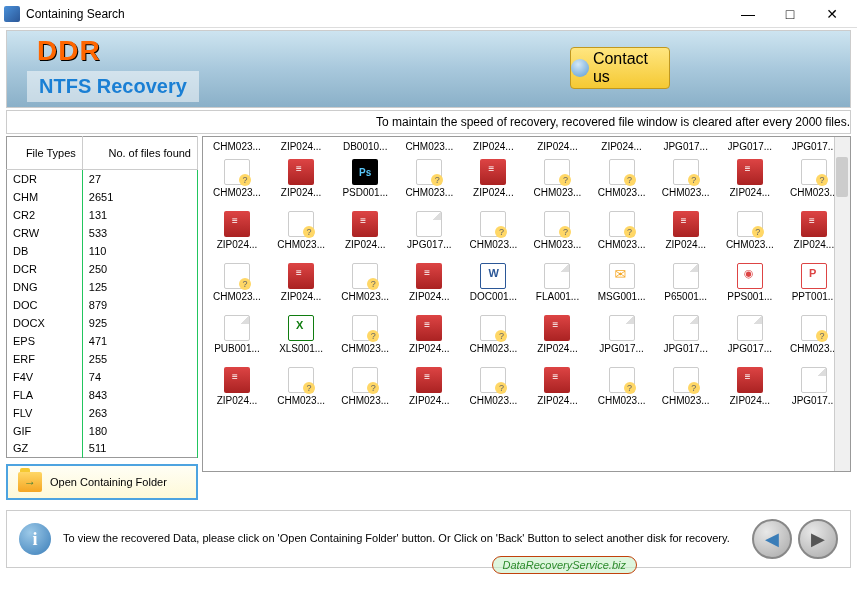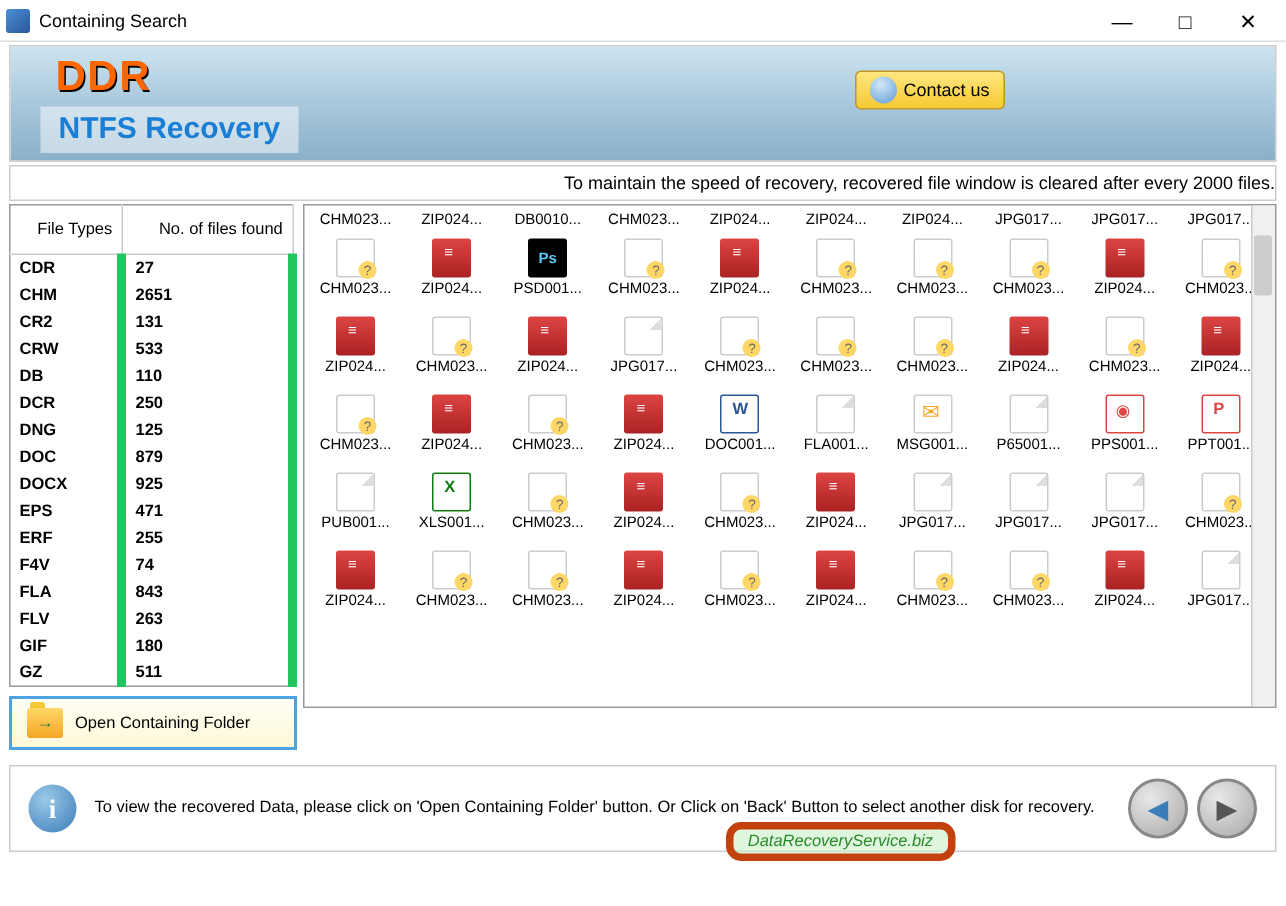--- a/index.html
+++ b/index.html
@@ -6,31 +6,31 @@
 body { background: #fff; width: 857px; height: 604px; overflow: hidden; }
 
 .titlebar { height: 28px; background: #fff; border-bottom: 1px solid #ddd; display: flex; align-items: center; padding: 0 4px; }
 .titlebar-icon { width: 16px; height: 16px; background: linear-gradient(135deg,#4a90d9,#2b5797); border-radius: 2px; margin-right: 6px; }
 .titlebar-title { font-size: 12px; flex: 1; }
 .titlebar-btn { width: 42px; height: 24px; display: flex; align-items: center; justify-content: center; font-size: 14px; }
 
 .header { height: 78px; background: linear-gradient(to bottom, #cde4f0 0%, #a8c8dc 50%, #8ab0c8 100%); border: 1px solid #ccc; margin: 2px 6px; position: relative; }
 .logo { position: absolute; top: 4px; left: 30px; font-size: 28px; font-weight: 900; color: #ff6600; letter-spacing: 1px; text-shadow: 1px 1px 0 #000; font-family: Arial Black, sans-serif; }
 .logo-sub { position: absolute; top: 40px; left: 20px; font-size: 20px; font-weight: 700; color: #1a7fd4; background: rgba(255,255,255,0.5); padding: 4px 12px; }
-.contact-btn { position: absolute; top: 16px; right: 180px; width: 100px; height: 26px; background: linear-gradient(to bottom,#ffe680,#f5c933); border: 1px solid #c09820; border-radius: 4px; display: flex; align-items: center; justify-content: center; gap: 4px; font-size: 12px; }
+.contact-btn { position: absolute; top: 16px; right: 180px; width: 100px; height: 42px; background: linear-gradient(to bottom,#ffe680,#f5c933); border: 1px solid #c09820; border-radius: 4px; display: flex; align-items: center; justify-content: center; gap: 4px; font-size: 16px; }
 .contact-icon { width: 18px; height: 18px; border-radius: 50%; background: radial-gradient(circle at 40% 30%, #d4e8f7, #5a9bd4); position: relative; }
 
 .info-strip { text-align: right; font-size: 12px; padding: 4px 0; margin: 2px 6px; border: 1px solid #ccc; }
 
 .main { display: flex; margin: 0 6px; gap: 4px; }
 
 .left-panel { width: 192px; }
 .file-table { width: 100%; border: 1px solid #999; font-size: 11px; border-collapse: collapse; }
 .file-table th { text-align: right; padding: 10px 6px; border-right: 1px solid #ccc; border-bottom: 1px solid #ccc; background: #fff; font-weight: 400; }
-.file-table td { padding: 1px 6px; border-right: 6px solid #22c55e; font-weight: bold; }
+.file-table td { padding: 1px 6px; border-right: 1px solid #22c55e; }
 .file-table tr { height: 18px; }
 
 .open-folder-btn { margin-top: 6px; width: 100%; height: 36px; background: linear-gradient(to bottom,#fffef5,#fef9d8); border: 2px solid #4da3e0; display: flex; align-items: center; gap: 8px; padding: 0 10px; font-size: 11px; }
 .folder-icon { width: 24px; height: 20px; background: linear-gradient(to bottom,#ffd766,#f5a623); border-radius: 2px; position: relative; }
 .folder-icon::before { content:''; position:absolute; top:-4px; left:2px; width:10px; height:4px; background:#f5c933; border-radius:2px 2px 0 0; }
 .folder-icon::after { content:'→'; position:absolute; top:2px; left:6px; color:#3a7d3a; font-size:12px; font-weight:bold; }
 
 .right-panel { flex: 1; border: 1px solid #999; height: 336px; overflow: hidden; position: relative; }
 .file-grid { padding: 4px 4px; display: grid; grid-template-columns: repeat(10, 1fr); gap: 2px 2px; }
 .file-item { display: flex; flex-direction: column; align-items: center; font-size: 10px; width: 60px; height: 50px; }
@@ -60,21 +60,21 @@
 .scrollbar-thumb { position:absolute; right:2px; top:20px; width:12px; height:40px; background:#ccc; border-radius:2px; }
 
 .footer { margin: 10px 6px 4px; border: 1px solid #ccc; padding: 8px 12px; display: flex; align-items: center; gap: 12px; position: relative; }
 .info-icon { width: 32px; height: 32px; border-radius: 50%; background: radial-gradient(circle at 35% 30%, #9cc9e8, #3a7db8); display:flex; align-items:center; justify-content:center; color:#fff; font-size:18px; font-weight:bold; font-family:Georgia,serif; }
 .footer-text { font-size: 11px; flex: 1; line-height: 1.4; }
 .nav-buttons { display: flex; gap: 6px; }
 .nav-btn { width: 40px; height: 40px; border-radius: 50%; background: radial-gradient(circle at 35% 30%, #e8e8e8, #a8a8a8); border: 2px solid #888; display:flex; align-items:center; justify-content:center; font-size:18px; color:#444; }
 .nav-btn.back::before { content:'◀'; color:#3a7db8; }
 .nav-btn.fwd::before { content:'▶'; color:#555; }
 
-.watermark { position:absolute; bottom:30px; right:220px; font-size:11px; color:#2b8a2b; font-style:italic; background:rgba(200,240,200,0.6); padding:2px 10px; border:5px solid #c2410c; border-radius:10px; }
+.watermark { position:absolute; bottom:30px; right:220px; font-size:11px; color:#2b8a2b; font-style:italic; background:rgba(200,240,200,0.6); padding:2px 10px; border:1px solid #c2410c; border-radius:10px; }
 </style>
 </head>
 <body>
 
 <div class="titlebar">
   <div class="titlebar-icon"></div>
   <div class="titlebar-title">Containing Search</div>
   <div class="titlebar-btn">—</div>
   <div class="titlebar-btn">□</div>
   <div class="titlebar-btn">✕</div>

